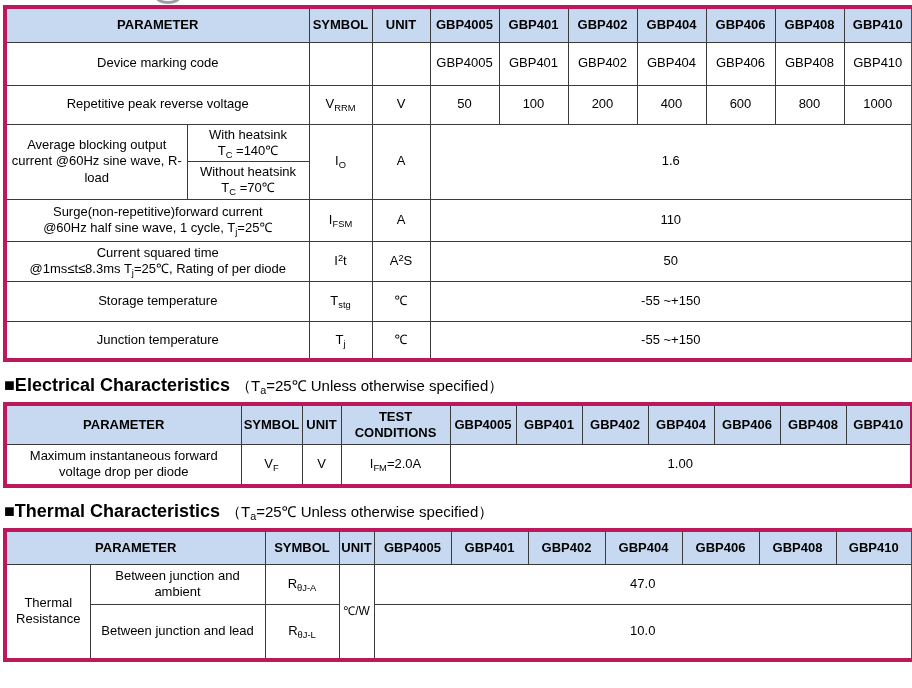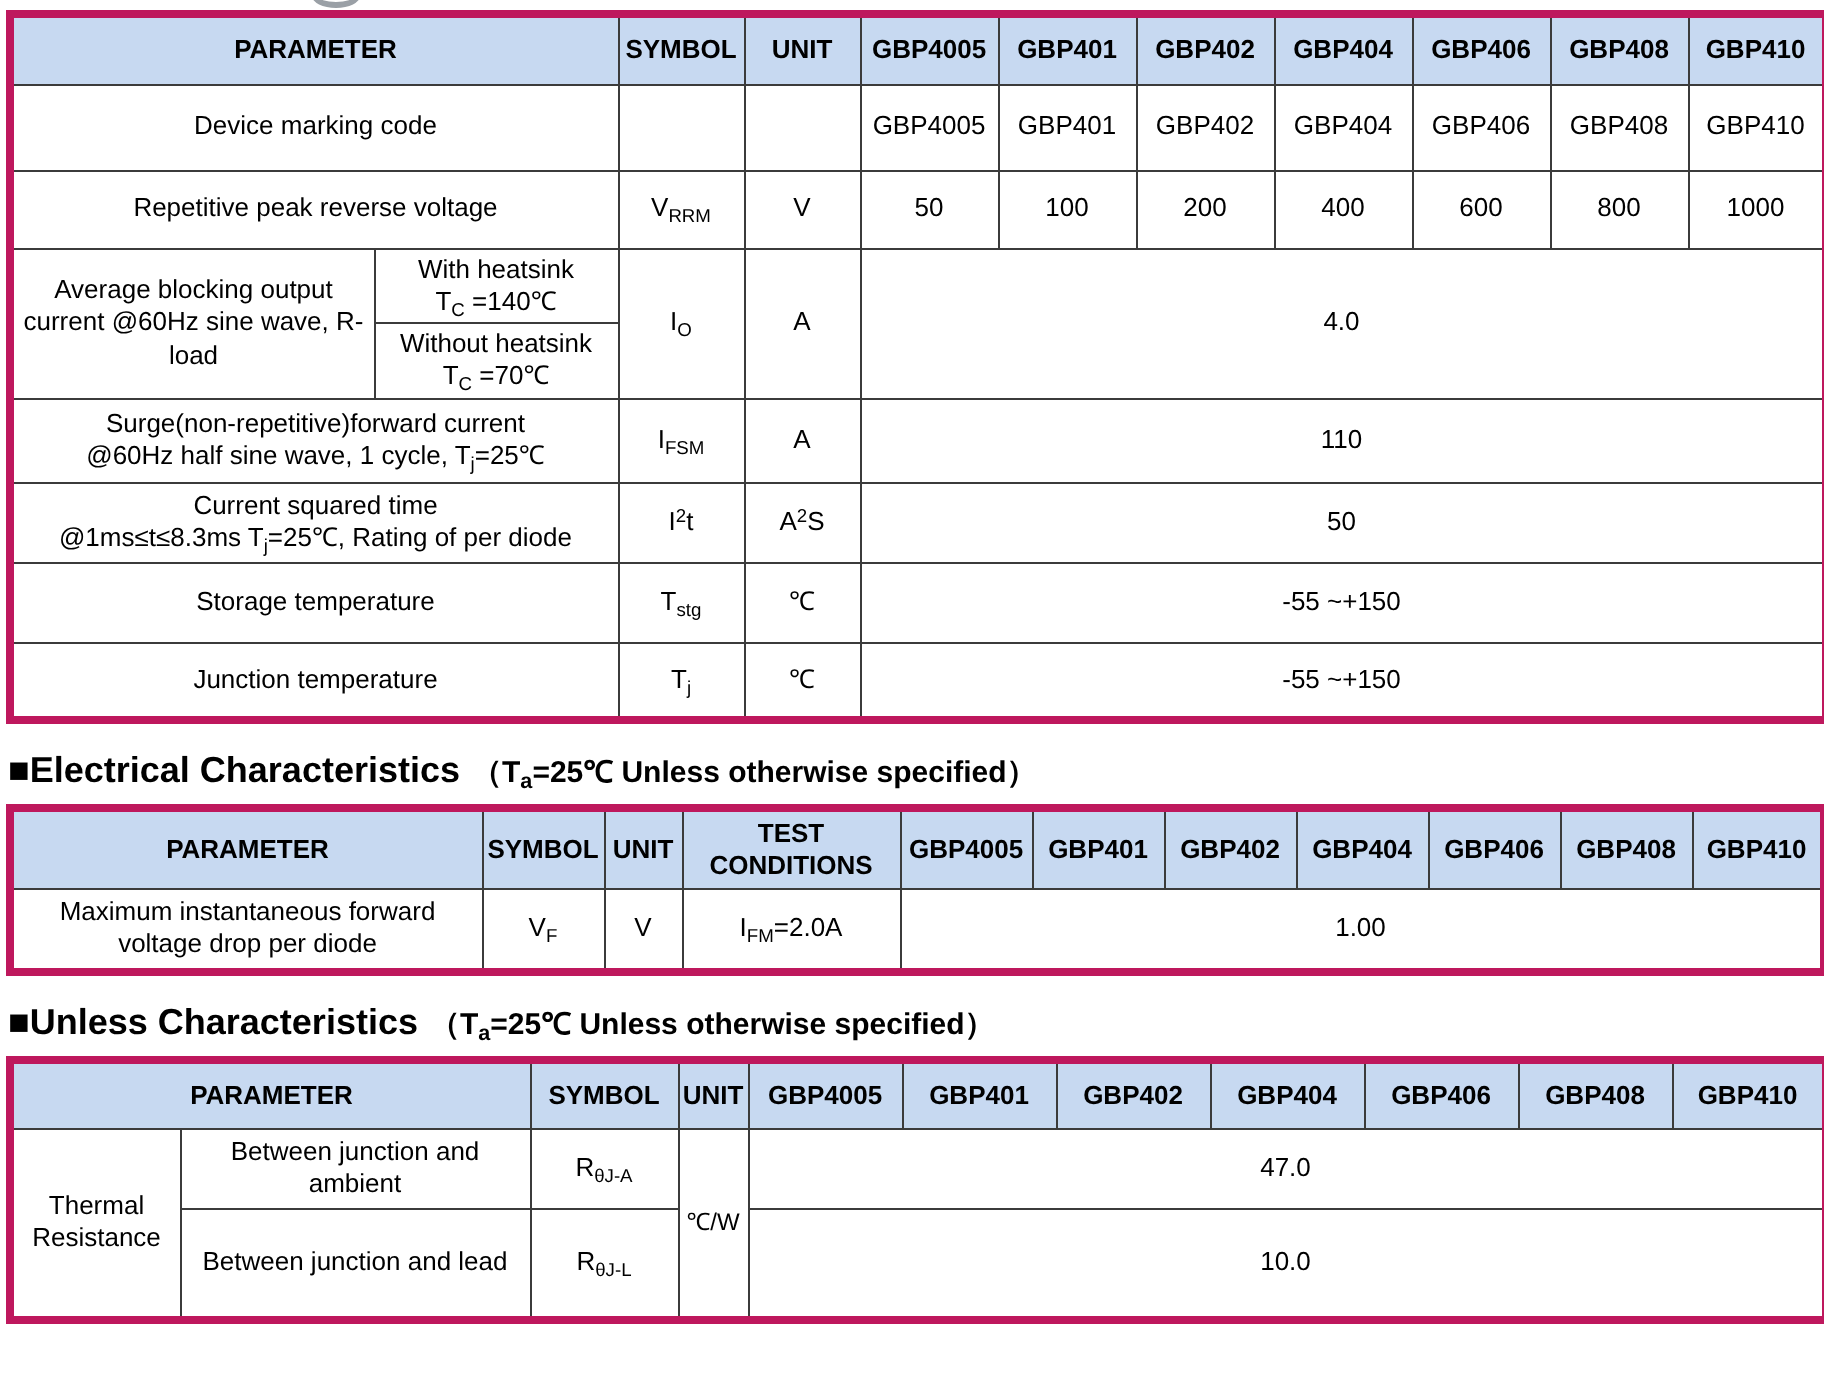--- a/index.html
+++ b/index.html
@@ -30,21 +30,21 @@
   td.param { text-align:center; }
   td.c { text-align:center; }
   sub { font-size:0.72em; vertical-align:baseline; position:relative; top:3px; }
   sup { font-size:0.72em; vertical-align:baseline; position:relative; top:-4px; }
 
   .t1 { width:908px; }
   .t2 { width:907px; }
   .t3 { width:908px; }
 
   .sec-title { margin:13px 0 6px 1px; font-size:18px; font-weight:bold; letter-spacing:0; }
-  .sec-cond  { font-weight:bold; font-size:15px; margin-left:6px; }
+  .sec-cond  { font-weight:normal; font-size:15px; margin-left:6px; }
   .sec-title sub { top:3px; }
 </style>
 </head>
 <body>
 
 <div class="page">
 
   <div class="crop-artifact"></div>
 
   <table class="t1">
@@ -96,21 +96,21 @@
       <td class="c">400</td>
       <td class="c">600</td>
       <td class="c">800</td>
       <td class="c">1000</td>
     </tr>
     <tr style="height:36px">
       <td class="param" rowspan="2">Average blocking output current @60Hz sine wave, R-load</td>
       <td class="param">With heatsink<br> T<sub>C</sub> =140℃</td>
       <td class="c" rowspan="2">I<sub>O</sub></td>
       <td class="c" rowspan="2">A</td>
-      <td class="c" rowspan="2" colspan="7">4.0</td>
+      <td class="c" rowspan="2" colspan="7">1.6</td>
     </tr>
     <tr style="height:37px">
       <td class="param">Without heatsink<br>T<sub>C</sub> =70℃</td>
     </tr>
     <tr style="height:42px">
       <td colspan="2" class="param">Surge(non-repetitive)forward current<br>@60Hz half sine wave, 1 cycle, T<sub>j</sub>=25℃</td>
       <td class="c">I<sub>FSM</sub></td>
       <td class="c">A</td>
       <td class="c" colspan="7">110</td>
     </tr>
@@ -171,21 +171,21 @@
       <td class="param">Maximum instantaneous forward voltage drop per diode</td>
       <td class="c">V<sub>F</sub></td>
       <td class="c">V</td>
       <td class="param">I<sub>FM</sub>=2.0A</td>
       <td class="c" colspan="7">1.00</td>
     </tr>
   </tbody>
     </table>
 
   <div class="sec-title">
-    <span>■Unless Characteristics</span><span class="sec-cond">（T<sub>a</sub>=25℃ Unless otherwise specified）</span>
+    <span>■Thermal Characteristics</span><span class="sec-cond">（T<sub>a</sub>=25℃ Unless otherwise specified）</span>
   </div>
 
   <table class="t3">
     <colgroup>
       <col style="width:85px">
         <col style="width:175px">
         <col style="width:74px">
         <col style="width:35px">
       <col style="width:77px">
         <col style="width:77px">

